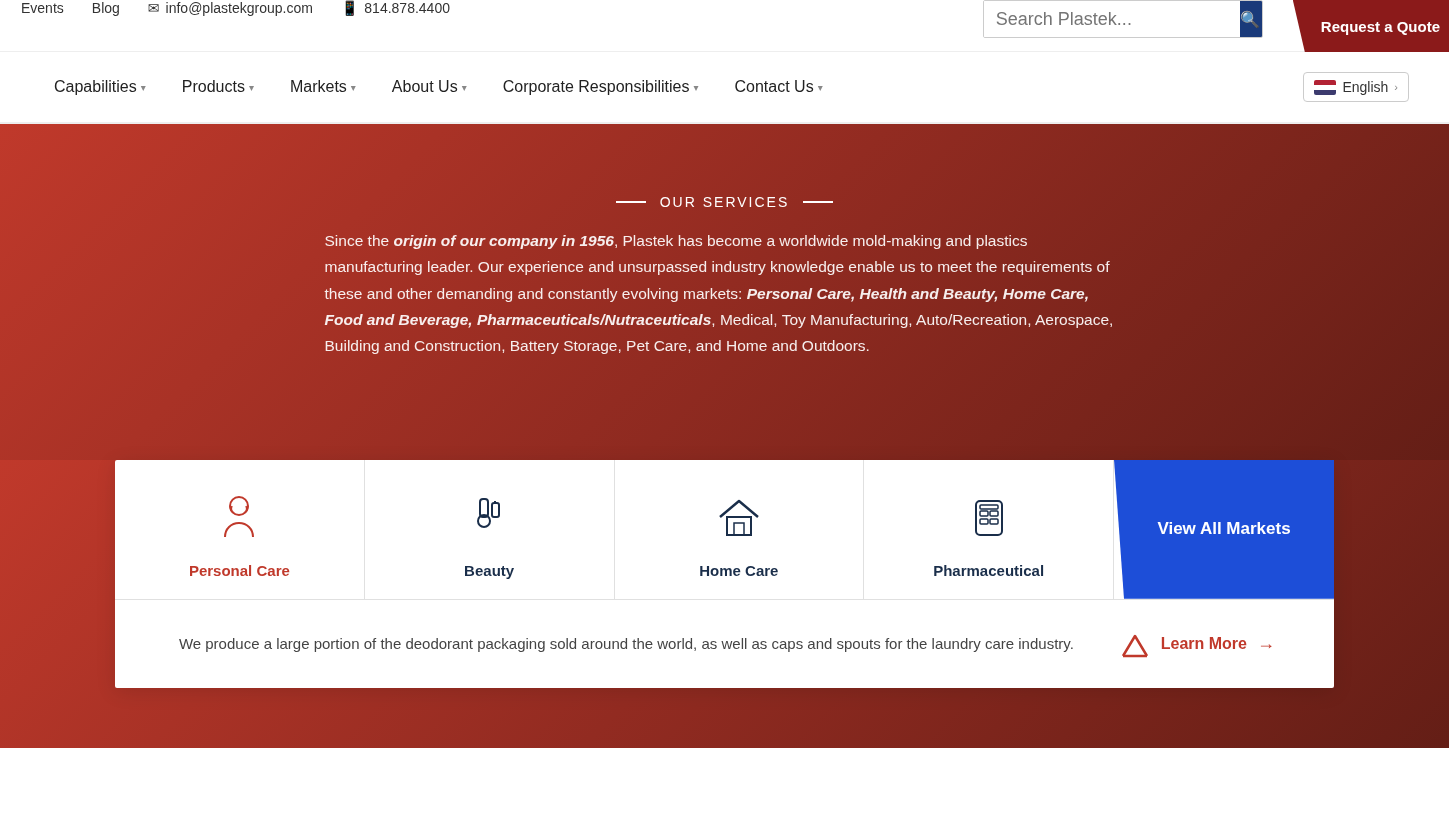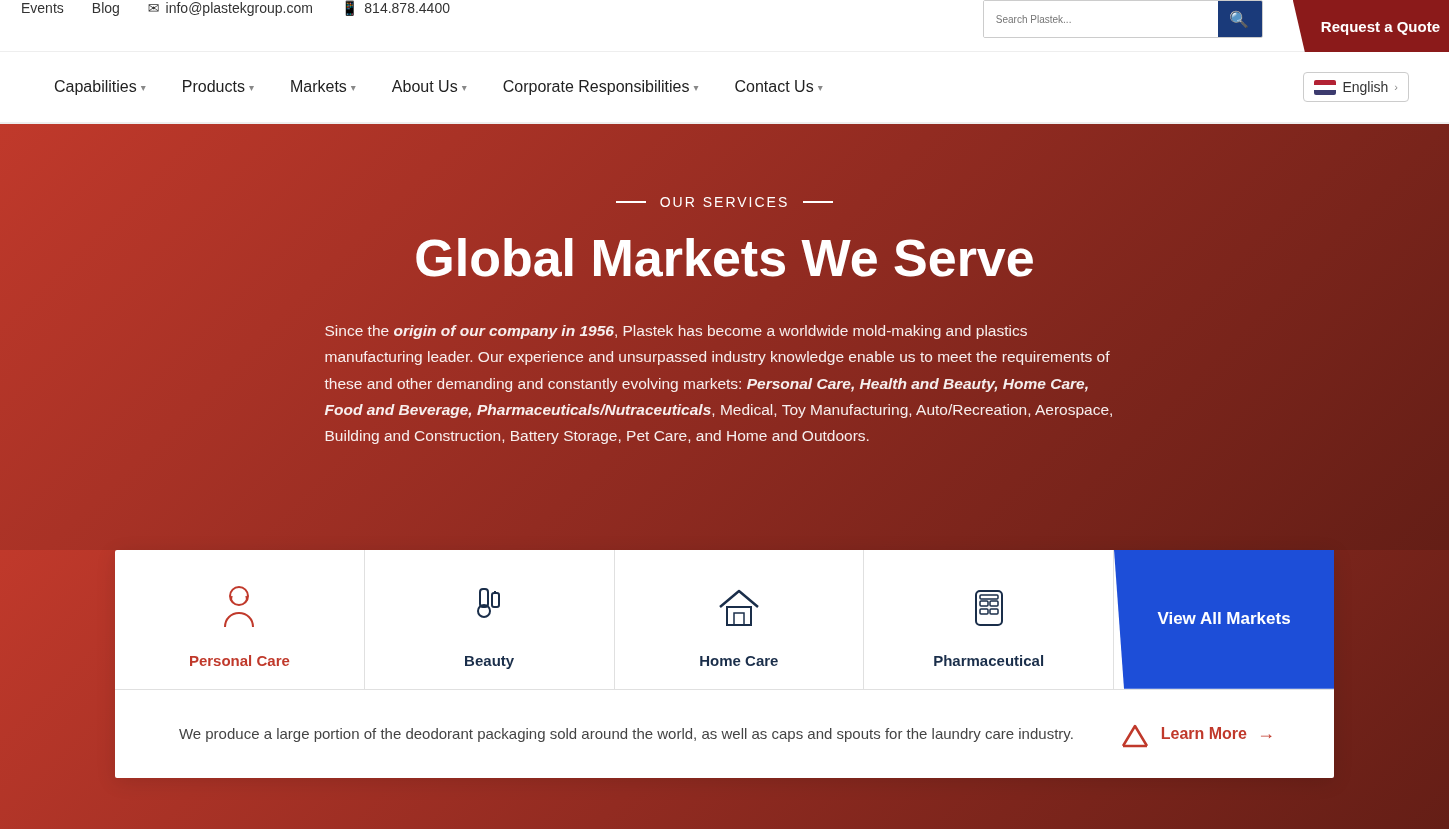--- a/index.html
+++ b/index.html
@@ -40,21 +40,21 @@
       border: 1px solid #ccc;
       height: 38px;
       border-radius: 2px;
       overflow: hidden;
       flex: 0 0 280px;
     }
     .top-bar-search input {
       border: none;
       outline: none;
       padding: 0 12px;
-      font-size: 10px;
+      font-size: 18px;
       flex: 1;
       height: 100%;
       color: #999;
     }
     .top-bar-search button {
       background: #1a3a7a;
       border: none;
       width: 44px;
       height: 100%;
       cursor: pointer;
@@ -322,21 +322,20 @@
     <span style="font-size:11px;color:#888;">›</span>
   </div>
 </nav>
 
 <section class="hero">
   <div class="our-services-label">
     <span class="line"></span>
     <span>OUR SERVICES</span>
     <span class="line"></span>
   </div>
-  <h1>Global Markets We Serve</h1>
   <p class="hero-desc">
     Since the <strong>origin of our company in 1956</strong>, Plastek has become a worldwide mold-making and plastics manufacturing leader. Our experience and unsurpassed industry knowledge enable us to meet the requirements of these and other demanding and constantly evolving markets: <strong>Personal Care, Health and Beauty, Home Care, Food and Beverage, Pharmaceuticals/Nutraceuticals</strong>, Medical, Toy Manufacturing, Auto/Recreation, Aerospace, Building and Construction, Battery Storage, Pet Care, and Home and Outdoors.
   </p>
 </section>
 
 <div style="background: linear-gradient(135deg, #c0392b 0%, #922b21 50%, #641e16 100%); padding-bottom: 60px;">
   <div class="markets-card">
     <div class="markets-tabs">
 
       <div class="market-tab active">

